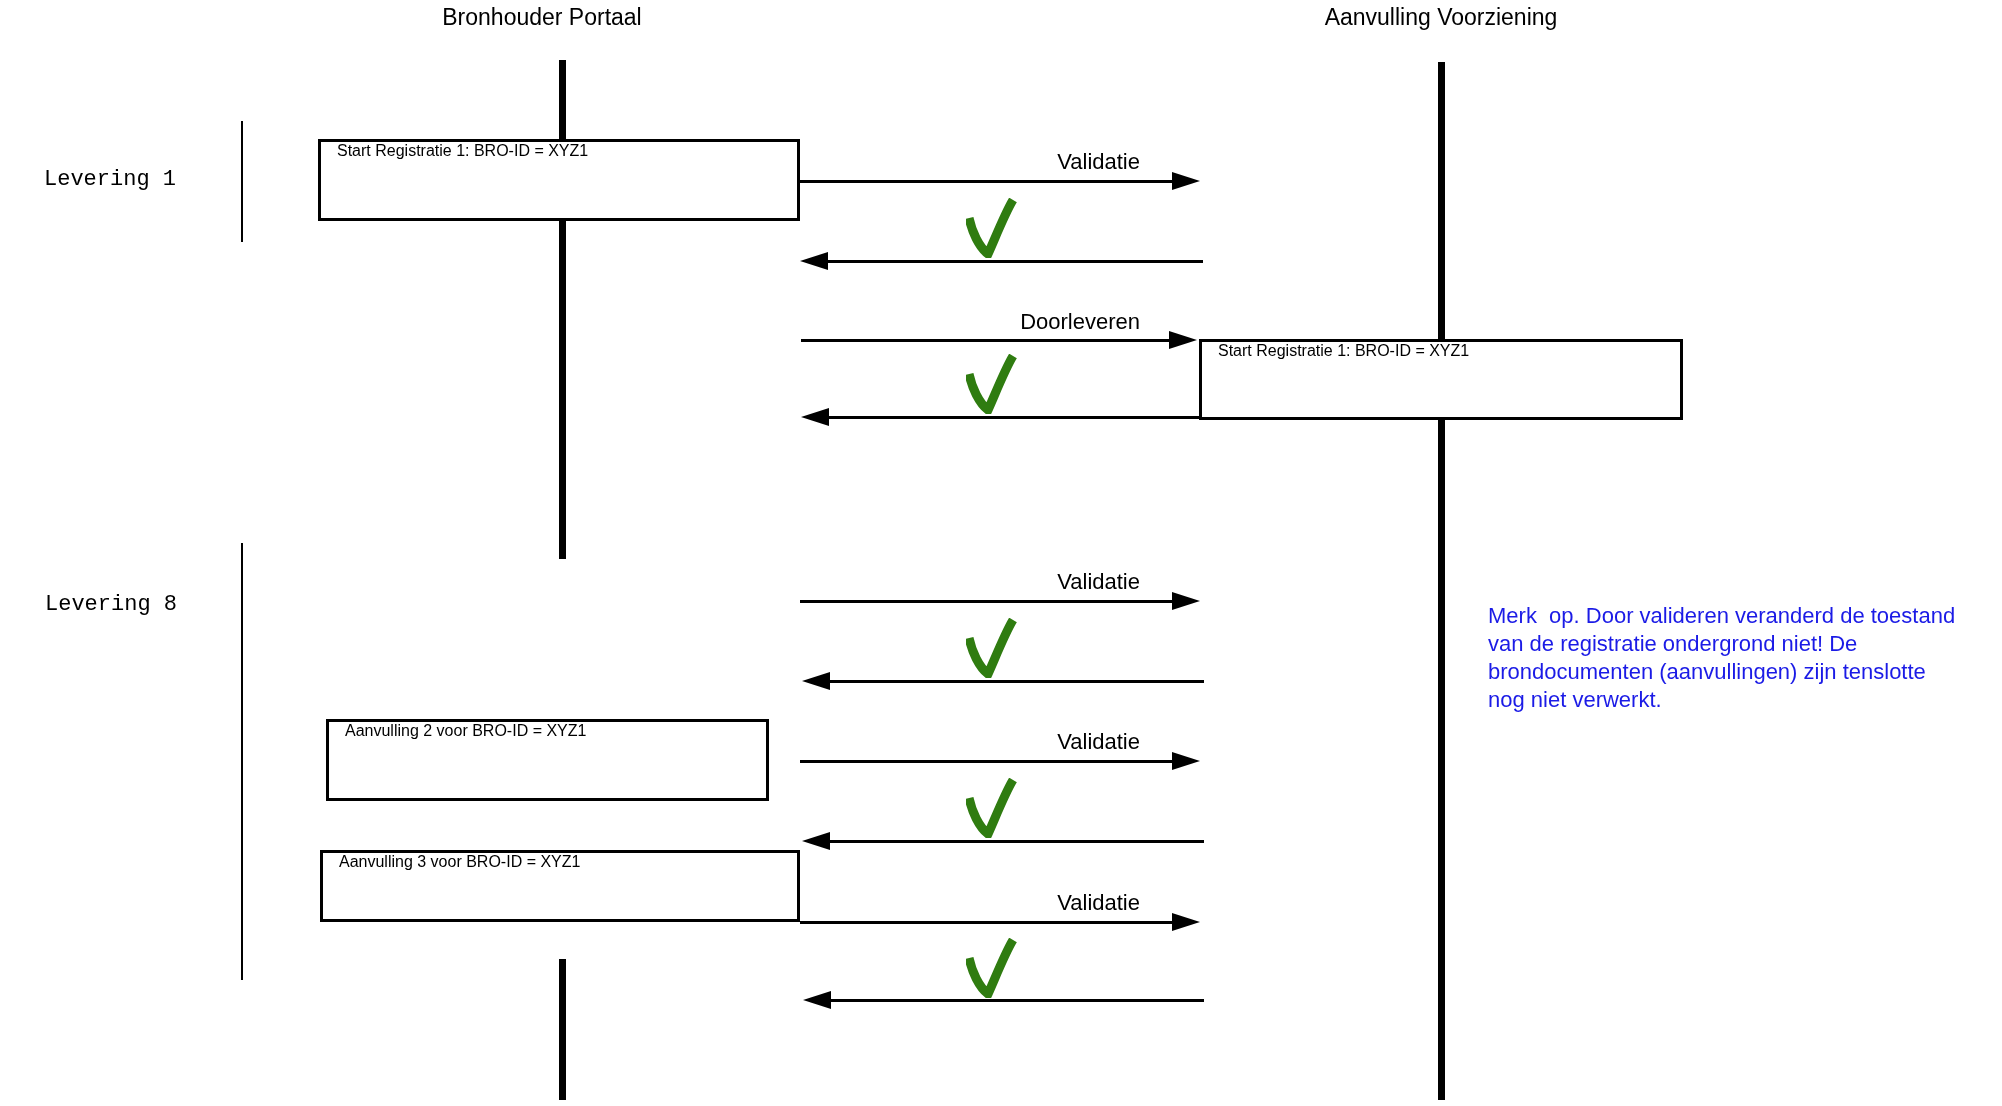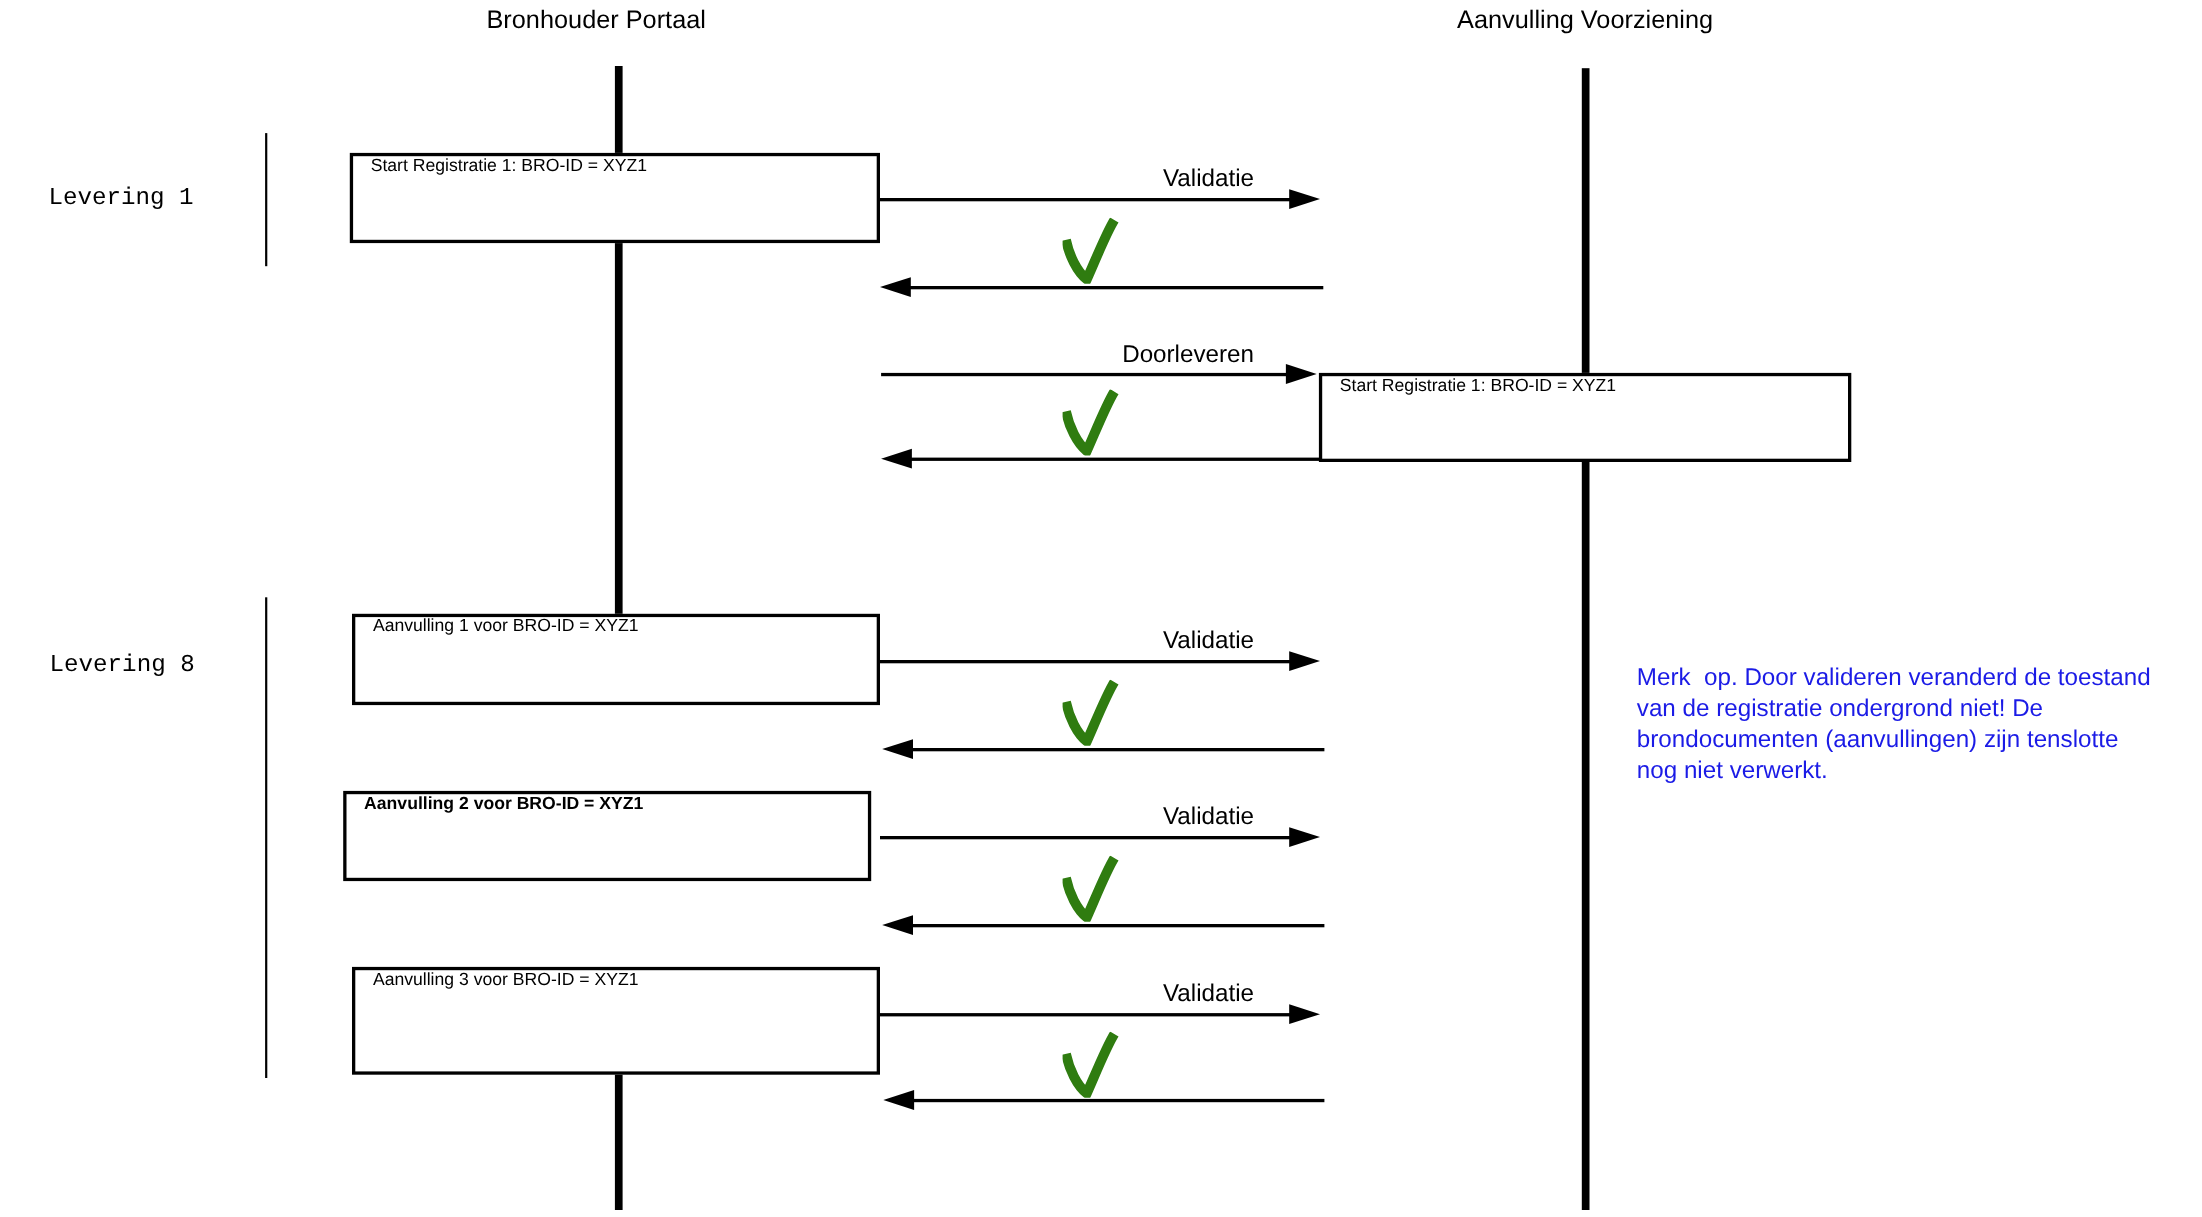--- a/index.html
+++ b/index.html
@@ -60,27 +60,24 @@
   <div class="abs side-label" style="left:44px;top:167px;">Levering 1</div>
   <div class="abs bracket" style="left:241px;top:543px;height:437px;"></div>
   <div class="abs side-label" style="left:45px;top:592px;">Levering 8</div>
 
   <div class="abs msg-box" style="left:318px;top:139px;width:482px;height:82px;">
     <span>Start Registratie 1: BRO-ID = XYZ1</span>
   </div>
   <div class="abs msg-box" style="left:1199px;top:339px;width:484px;height:81px;">
     <span>Start Registratie 1: BRO-ID = XYZ1</span>
   </div>
-  <div class="abs msg-box" style="left:320px;top:558px;width:480px;height:83px;">
-    <span>Aanvulling 1 voor BRO-ID = XYZ1</span>
-  </div>
-  <div class="abs msg-box" style="left:312px;top:719px;width:480px;height:82px;font-weight:bold;">
+  <div class="abs msg-box" style="left:326px;top:719px;width:443px;height:82px;">
     <span>Aanvulling 2 voor BRO-ID = XYZ1</span>
   </div>
-  <div class="abs msg-box" style="left:320px;top:879px;width:480px;height:98px;">
+  <div class="abs msg-box" style="left:320px;top:850px;width:480px;height:72px;">
     <span>Aanvulling 3 voor BRO-ID = XYZ1</span>
   </div>
 
   <div class="abs msg-label" style="left:840px;top:149px;">Validatie</div>
   <div class="abs shaft" style="left:800px;top:180px;width:374px;"></div>
   <div class="abs head-r" style="left:1172px;top:172px;"></div>
   <svg class="abs check" style="left:966px;top:198px;" width="52" height="60" viewBox="0 0 52 60">
     <path d="M3,20 C6,34 13,49 22,56 C28,43 39,15 47,2" fill="none" stroke-width="9" stroke="#2f7c10"></path>
   </svg>
   <div class="abs shaft" style="left:826px;top:260px;width:377px;"></div>

